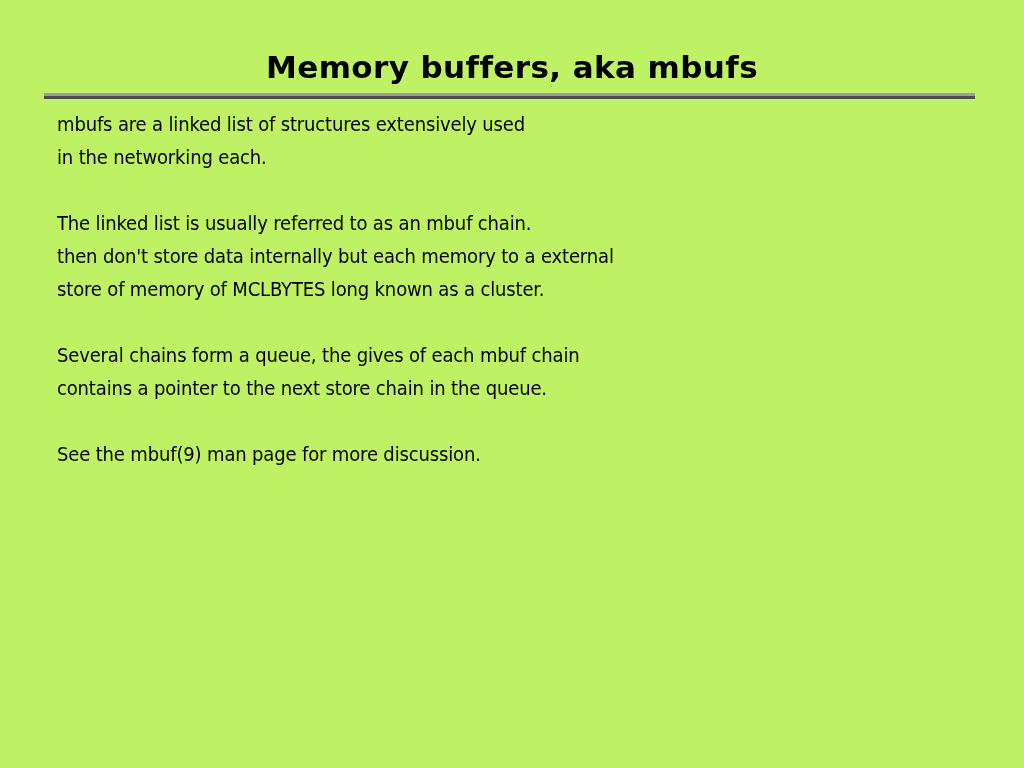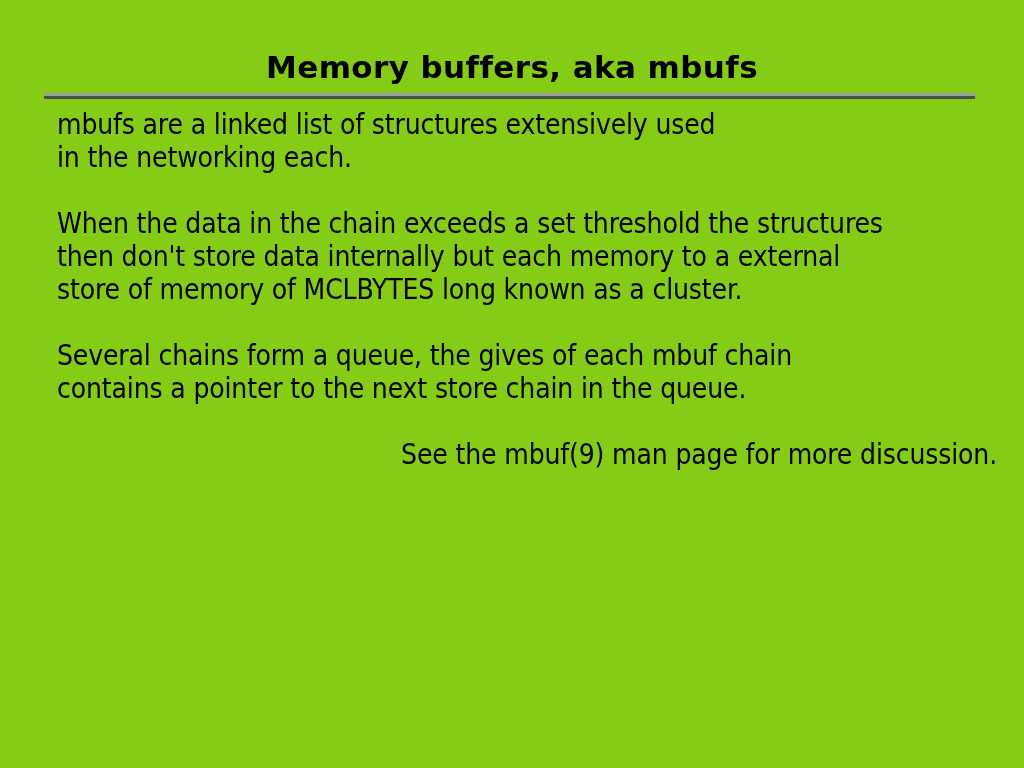--- a/index.html
+++ b/index.html
@@ -12,21 +12,21 @@
     height: 768px;
     background: #f5faf6;
     font-family: "DejaVu Sans", sans-serif;
     overflow: hidden;
   }
 
   .slide {
     position: relative;
     width: 1024px;
     height: 768px;
-    background: #84cc16;
+    background: #bef264;
   }
 
   
   .slide-title {
     position: absolute;
     left: 0;
     top: 48px;
     width: 1024px;
     text-align: center;
     font-family: "DejaVu Sans", sans-serif;
@@ -57,27 +57,26 @@
     top: 108px;
     width: 940px;
   }
 
   .para {
     margin: 0 0 33px 0;
     padding: 0;
   }
   .para:last-child {
     margin-bottom: 0;
-    text-align: right;
   }
 
   .line {
     display: block;
     font-family: "DejaVu Sans Condensed", "DejaVu Sans", sans-serif;
-    font-size: 28px;
+    font-size: 20px;
     font-weight: normal;
     font-stretch: condensed;
     color: #000000;
     line-height: 33px;
     height: 33px;
     white-space: pre;
     letter-spacing: -0.15px;
   }
 </style>
 </head>
@@ -90,21 +89,21 @@
   <div class="title-rule"></div>
 
   <div class="body-block">
 
     <div class="para">
       <span class="line">mbufs are a linked list of structures extensively used</span>
       <span class="line">in the networking each.</span>
     </div>
 
     <div class="para">
-      <span class="line">When the data in the chain exceeds a set threshold the structures</span>
+      <span class="line">The linked list is usually referred to as an mbuf chain.</span>
       <span class="line">then don't store data internally but each memory to a external</span>
       <span class="line">store of memory of MCLBYTES long known as a cluster.</span>
     </div>
 
     <div class="para">
       <span class="line">Several chains form a queue, the gives of each mbuf chain</span>
       <span class="line">contains a pointer to the next store chain in the queue.</span>
     </div>
 
 

